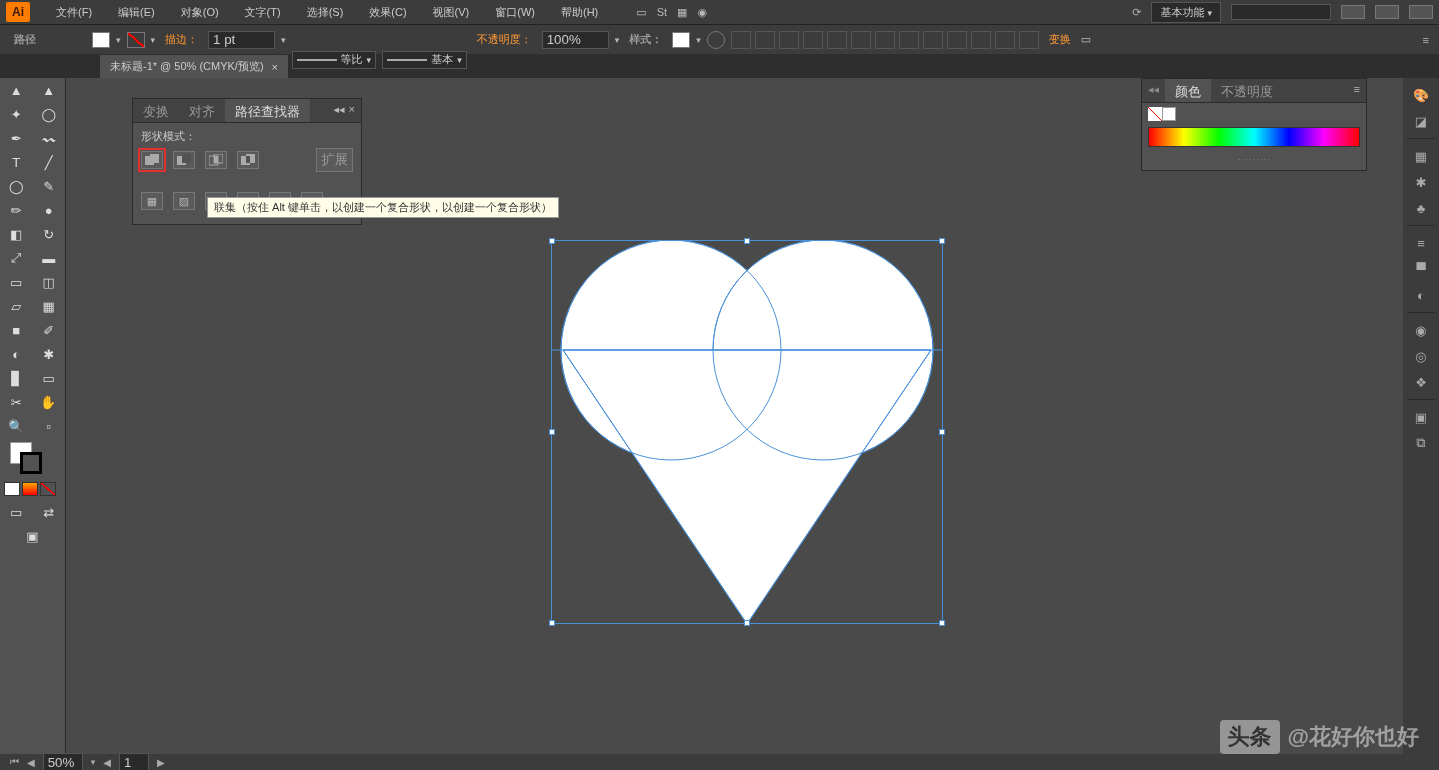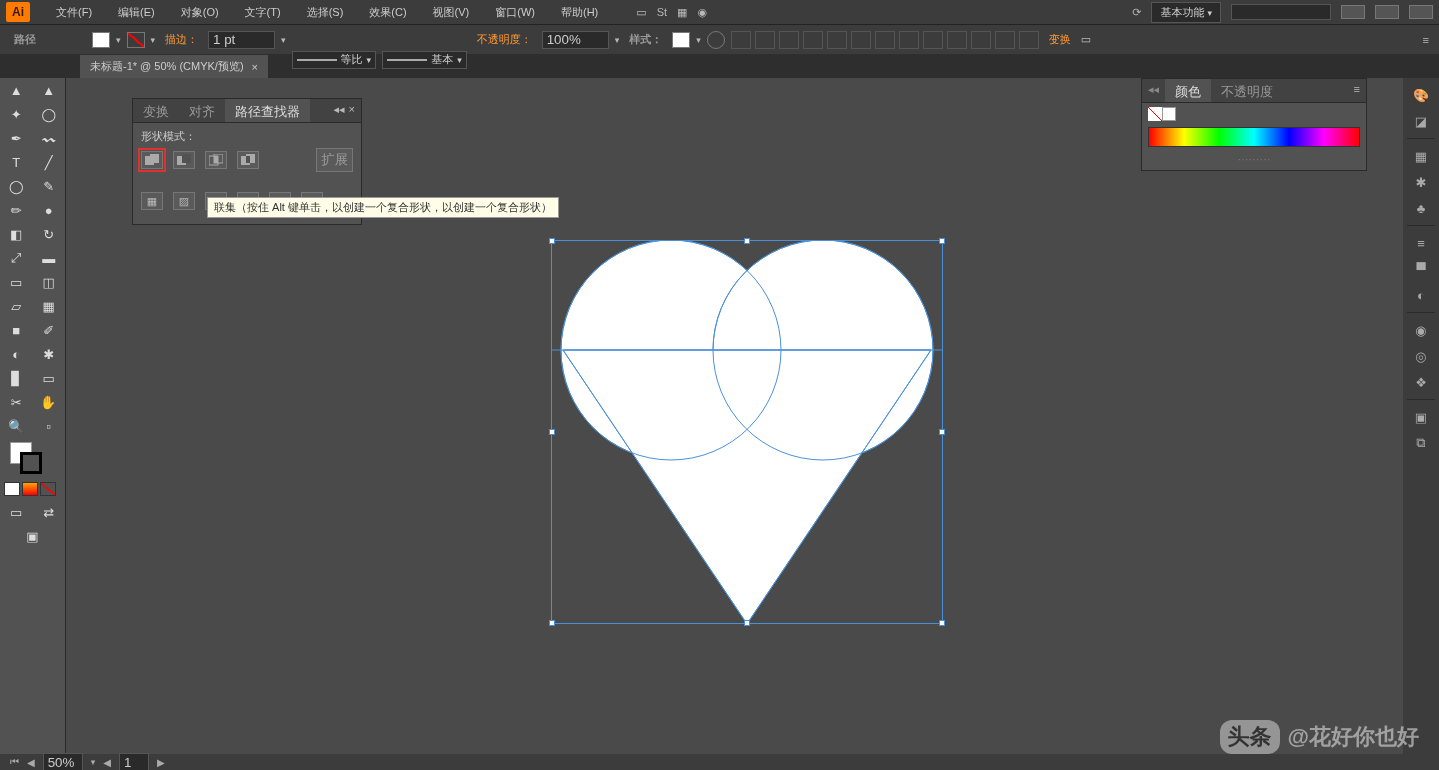--- a/index.html
+++ b/index.html
@@ -13,21 +13,21 @@
 .search-box { width: 100px; background: #2a2a2a; border: 1px solid #555; height: 16px; }
 .win-btn { width: 24px; height: 14px; background: #555; border: 1px solid #777; }
 .control-bar { height: 30px; background: #3c3c3c; border-top: 1px solid #222; display: flex; align-items: center; padding: 0 10px; gap: 6px; font-size: 11px; }
 .cb-label { color: #999; padding: 0 4px; font-weight: bold; }
 .cb-label-orange { color: #ff9933; padding: 0 4px; }
 .swatch { width: 18px; height: 16px; border: 1px solid #777; background: #fff; }
 .swatch-none { width: 18px; height: 16px; border: 1px solid #777; background: linear-gradient(to top right, transparent 45%, red 45%, red 55%, transparent 55%); }
 .input-mini { width: 67px; height: 18px; background: #2a2a2a; border: 1px solid #555; color: #ccc; padding: 0 4px; }
 .dropdown-mini { background: #2a2a2a; border: 1px solid #555; color: #ccc; padding: 1px 4px; height: 18px; display: flex; align-items: center; gap: 4px; margin-top: 40px; }
 .dash-preview { width: 40px; height: 2px; background: #aaa; }
-.tab-bar { height: 24px; background: #2e2e2e; display: flex; align-items: flex-end; padding-left: 80px; }
+.tab-bar { height: 24px; background: #2e2e2e; display: flex; align-items: flex-end; padding-left: 100px; }
 .doc-tab { background: #525252; padding: 4px 10px; color: #ccc; font-size: 11px; display: flex; align-items: center; gap: 8px; }
 .tab-close { cursor: pointer; }
 .main-area { position: absolute; top: 78px; left: 0; right: 0; bottom: 16px; display: flex; }
 .tool-left { width: 66px; background: #525252; border-right: 1px solid #2a2a2a; display: flex; flex-direction: column; flex-shrink: 0; }
 .tool-row { display: flex; }
 .tool-btn { width: 33px; height: 24px; display: flex; align-items: center; justify-content: center; cursor: pointer; color: #ddd; font-size: 13px; }
 .fillstroke { padding: 6px 8px; position: relative; height: 40px; }
 .fill-sq { position: absolute; width: 22px; height: 22px; background: #fff; border: 1px solid #999; top: 4px; left: 10px; }
 .stroke-sq { position: absolute; width: 22px; height: 22px; background: #525252; border: 3px solid #000; top: 14px; left: 20px; }
 .color-modes { display: flex; padding: 4px; gap: 2px; }
@@ -50,21 +50,21 @@
 .tooltip { position: absolute; left: 74px; top: 98px; background: #fffde8; border: 1px solid #999; color: #333; padding: 2px 6px; font-size: 11px; z-index: 20; white-space: nowrap; }
 .color-panel { position: absolute; right: 36px; top: 0; width: 226px; background: #525252; border: 1px solid #2a2a2a; z-index: 5; }
 .color-spectrum { height: 20px; background: linear-gradient(to right, red, yellow, lime, cyan, blue, magenta, red); margin: 6px; border: 1px solid #333; }
 .cp-swatches { display: flex; gap: 0; margin: 4px 6px; }
 .cp-sw { width: 14px; height: 14px; }
 .right-rail { width: 36px; background: #3c3c3c; display: flex; flex-direction: column; align-items: center; gap: 0; padding-top: 4px; flex-shrink: 0; }
 .rail-btn { width: 32px; height: 26px; display: flex; align-items: center; justify-content: center; cursor: pointer; color: #aaa; font-size: 13px; }
 .rail-sep { height: 1px; width: 28px; background: #2a2a2a; margin: 4px 0; }
 .status-bar { position: absolute; bottom: 0; left: 0; right: 0; height: 16px; background: #3c3c3c; display: flex; align-items: center; gap: 8px; padding: 0 10px; color: #aaa; font-size: 10px; }
 .watermark { position: absolute; right: 20px; bottom: 16px; color: rgba(220,220,220,0.6); font-size: 22px; font-weight: bold; pointer-events: none; display: flex; align-items: center; gap: 8px;}
-.wm-badge { background: rgba(200,200,200,0.6); color: #333; padding: 2px 8px; border-radius: 12px; }
+.wm-badge { background: rgba(200,200,200,0.6); color: #333; padding: 2px 8px; border-radius: 4px; }
 .align-btns { display: flex; gap: 4px; }
 .ab { width: 20px; height: 18px; border: 1px solid #555; background: #3c3c3c; cursor: pointer; }
 .globe { width: 18px; height: 18px; border-radius: 50%; border: 1px solid #777; }
 .arrow{ font-size:9px; }
 </style>
 </head>
 <body>
 
 <div class="menubar">
   <div class="app-logo">Ai</div>

